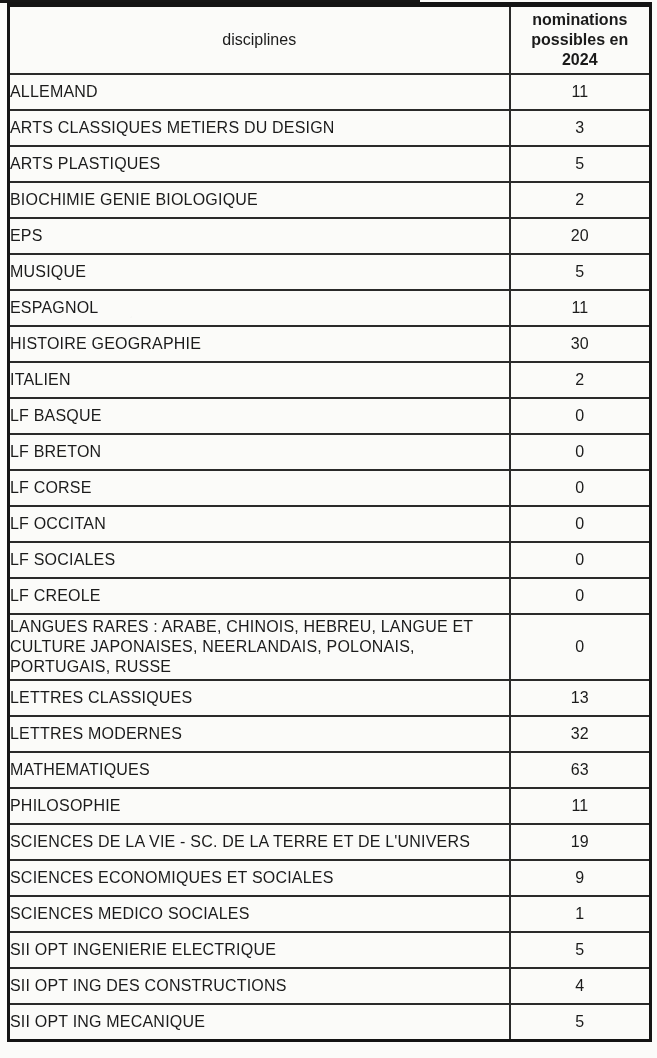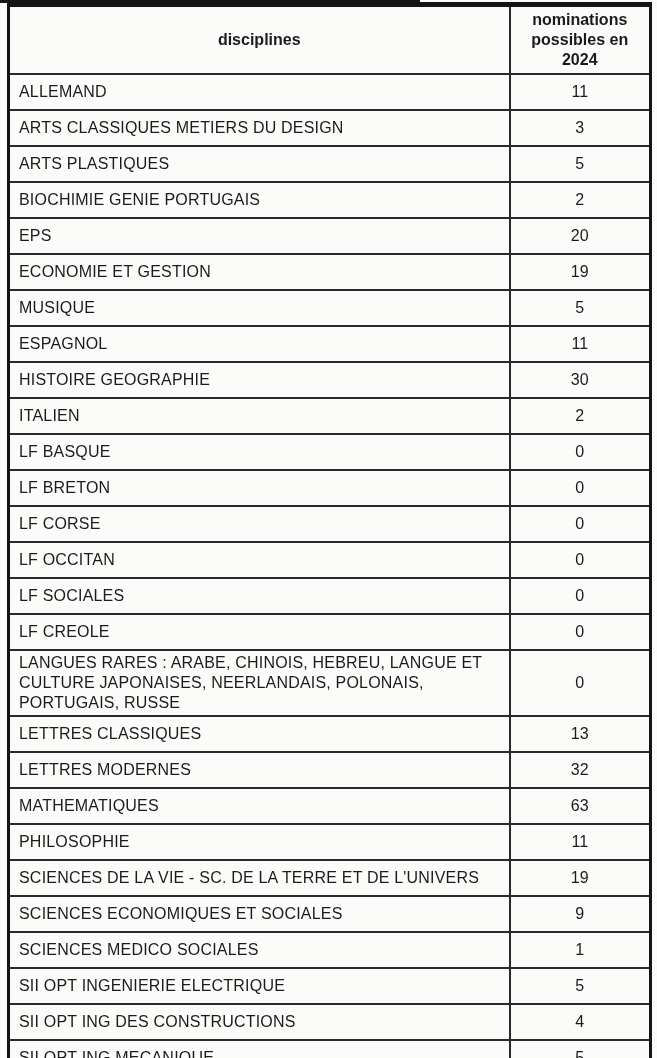--- a/index.html
+++ b/index.html
@@ -37,35 +37,35 @@
   table.scan-table {
     border: 3px solid #141414;
     border-top-width: 5px;
   }
   col.c-disc { width: 501px; }
   col.c-num  { width: 141px; }
   th.h-disc {
     height: 64px;
     text-align: center;
     vertical-align: middle;
-    font-weight: bold;
+    font-weight: normal;
     font-size: 16px;
   }
   th.h-num {
     text-align: center;
     vertical-align: middle;
     font-weight: bold;
     font-size: 16px;
     padding: 2px 6px;
   }
   td.disc {
     height: 25px;
     text-align: left;
     vertical-align: middle;
-    padding: 2px 6px 2px 9px;
+    padding: 2px 6px 2px 0;
     font-weight: 400;
     letter-spacing: 0.2px;
   }
   td.num {
     text-align: center;
     vertical-align: middle;
     font-weight: normal;
     padding: 7px 4px;
   }
   
@@ -102,32 +102,28 @@
         </tr>
         <tr>
           <td class="disc">ARTS CLASSIQUES METIERS DU DESIGN</td>
           <td class="num">3</td>
         </tr>
         <tr>
           <td class="disc">ARTS PLASTIQUES</td>
           <td class="num">5</td>
         </tr>
         <tr>
-          <td class="disc">BIOCHIMIE GENIE PORTUGAIS</td>
+          <td class="disc">BIOCHIMIE GENIE BIOLOGIQUE</td>
           <td class="num">2</td>
         </tr>
         <tr>
           <td class="disc">EPS</td>
           <td class="num">20</td>
         </tr>
         <tr>
-          <td class="disc">ECONOMIE ET GESTION</td>
-          <td class="num">19</td>
-        </tr>
-        <tr>
           <td class="disc">MUSIQUE</td>
           <td class="num">5</td>
         </tr>
         <tr>
           <td class="disc">ESPAGNOL</td>
           <td class="num">11</td>
         </tr>
         <tr>
           <td class="disc">HISTOIRE GEOGRAPHIE</td>
           <td class="num">30</td>

